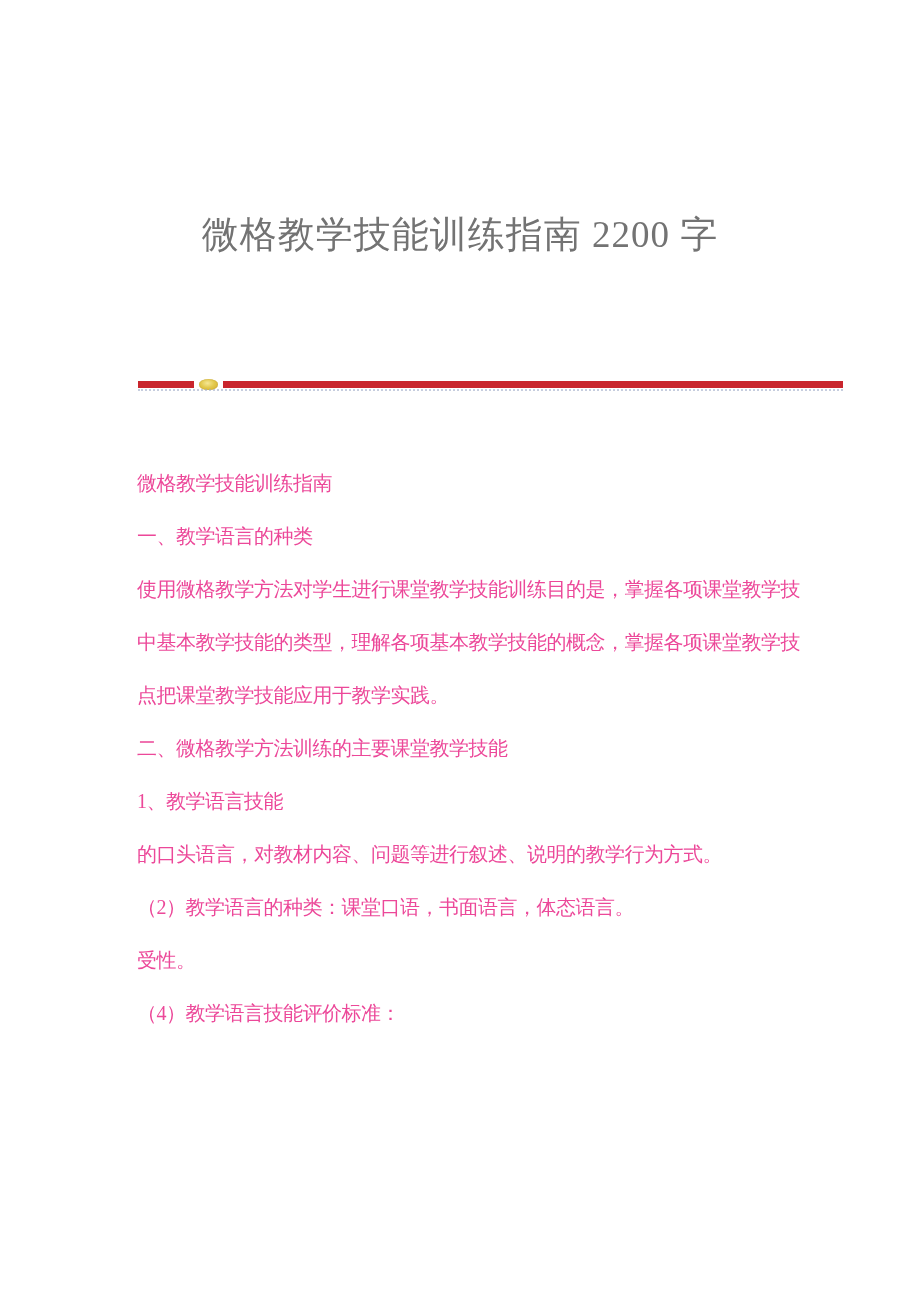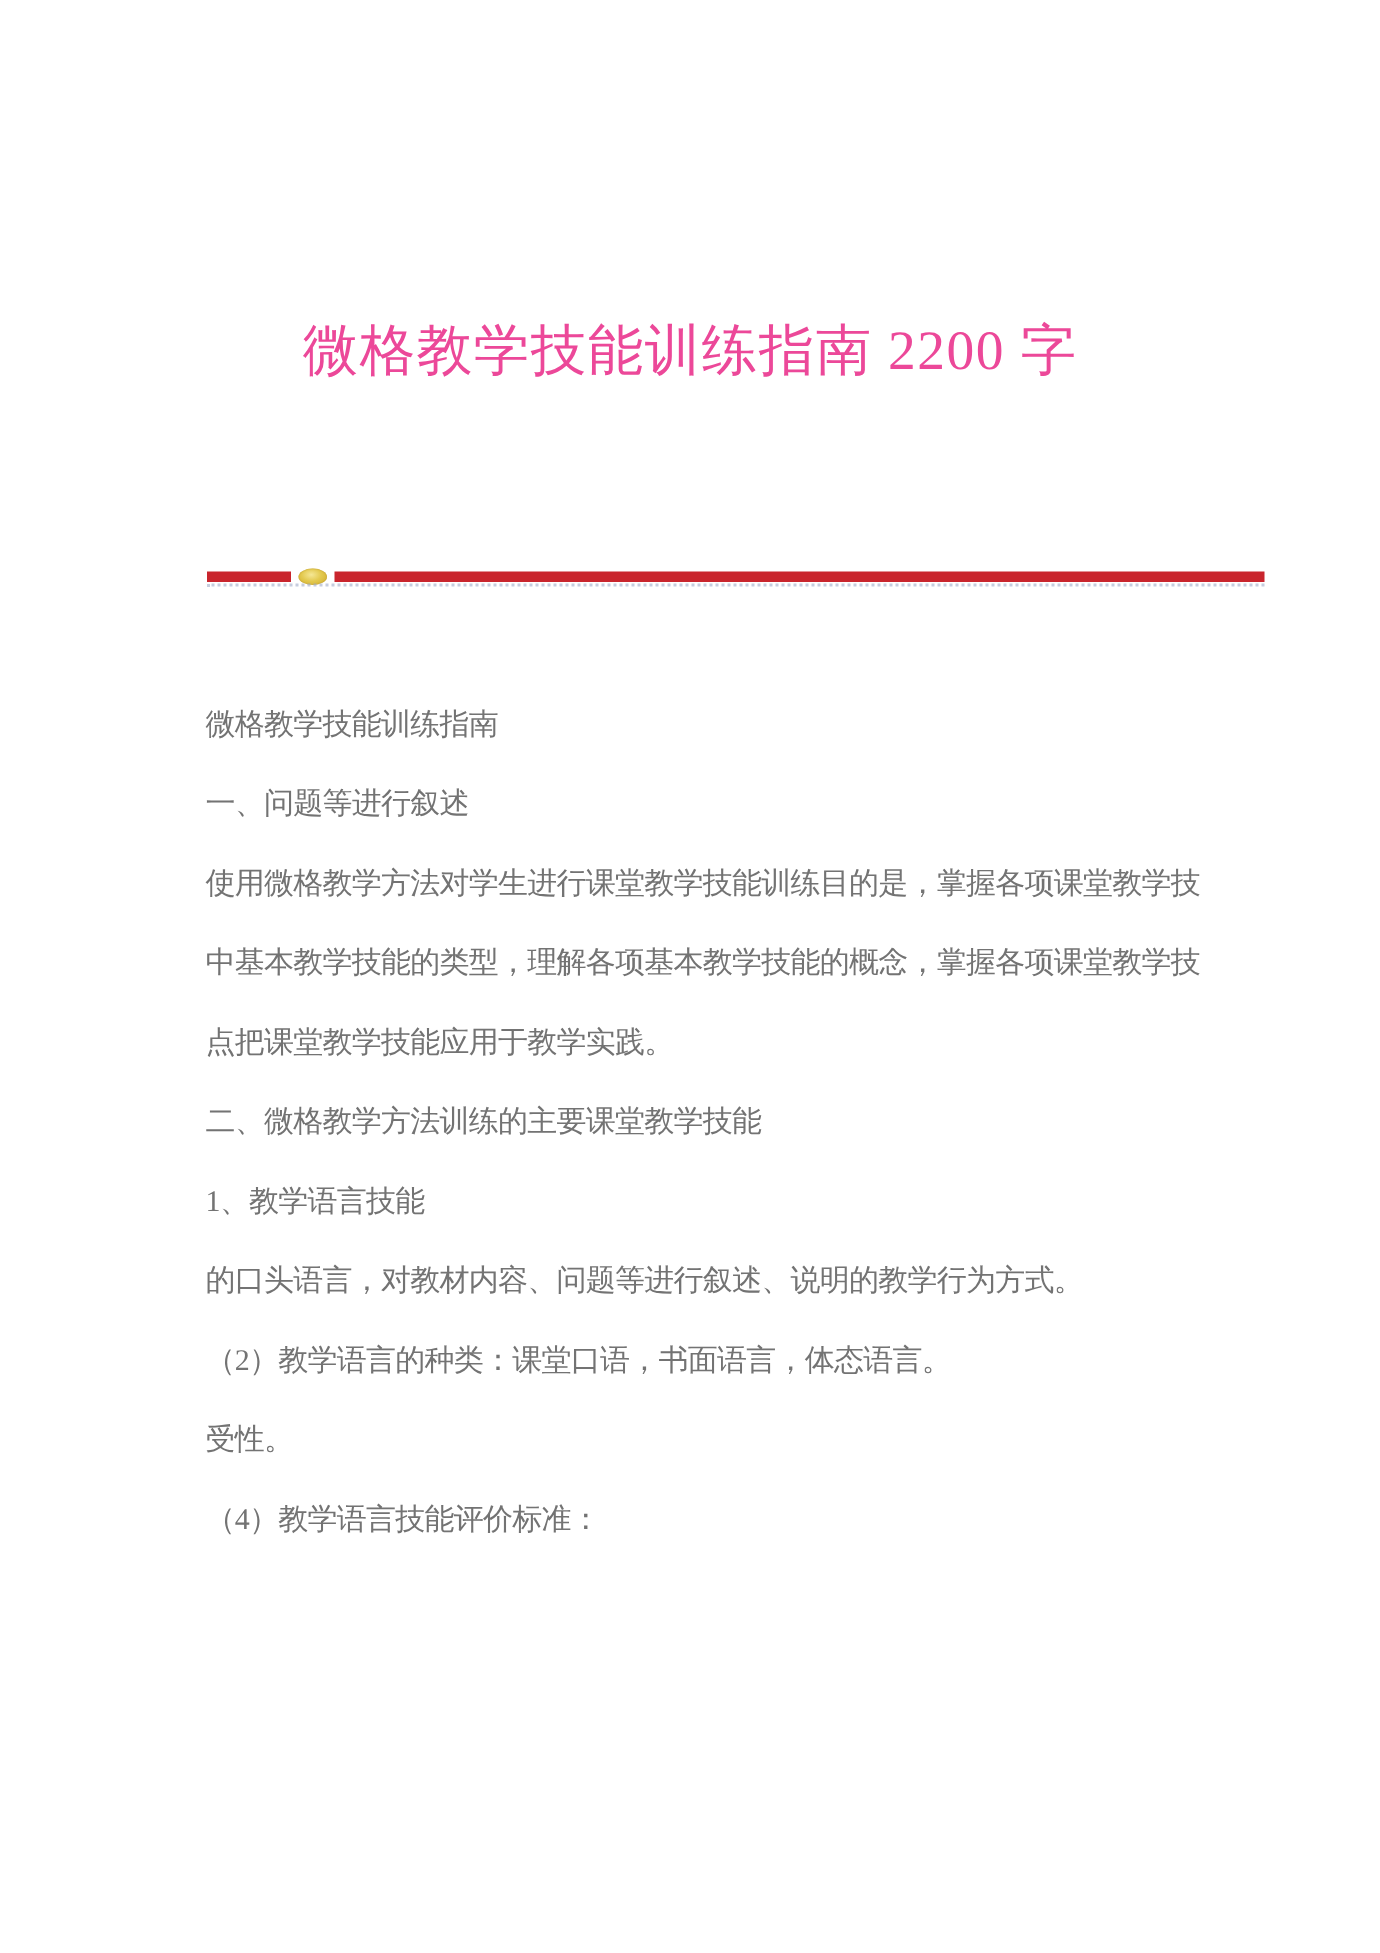--- a/index.html
+++ b/index.html
@@ -13,21 +13,21 @@
   }
   .doc-title {
     position: absolute;
     top: 210px;
     left: 0;
     width: 920px;
     text-align: center;
     font-size: 37px;
     line-height: 50px;
     font-weight: 400;
-    color: #ec4899;
+    color: #737373;
     letter-spacing: 1px;
     white-space: nowrap;
   }
   .divider {
     position: absolute;
     left: 138px;
     top: 379px;
     width: 705px;
     height: 10px;
     display: flex;
@@ -55,21 +55,21 @@
     position: absolute;
     left: 137px;
     top: 457px;
     width: 706px;
   }
   .doc-line {
     height: 53px;
     line-height: 53px;
     font-size: 20px;
     letter-spacing: -0.5px;
-    color: #737373;
+    color: #ec4899;
     white-space: nowrap;
   }
 </style>
 </head>
 <body>
 
 <div class="page">
 
   <div class="doc-title">微格教学技能训练指南 2200 字</div>
 
@@ -77,21 +77,21 @@
     <div class="seg-left" style="background-color: rgb(201, 37, 45);"></div>
     <div class="gap"></div>
     <div class="ellipse"></div>
     <div class="gap"></div>
     <div class="seg-right" style="background-color: rgb(201, 37, 45);"></div>
   </div>
   <div class="divider-dots"></div>
 
   <div class="doc-body">
     <div class="doc-line">微格教学技能训练指南</div>
-    <div class="doc-line">一、问题等进行叙述</div>
+    <div class="doc-line">一、教学语言的种类</div>
     <div class="doc-line">使用微格教学方法对学生进行课堂教学技能训练目的是，掌握各项课堂教学技</div>
     <div class="doc-line">中基本教学技能的类型，理解各项基本教学技能的概念，掌握各项课堂教学技</div>
     <div class="doc-line">点把课堂教学技能应用于教学实践。</div>
     <div class="doc-line">二、微格教学方法训练的主要课堂教学技能</div>
     <div class="doc-line">1、教学语言技能</div>
     <div class="doc-line">的口头语言，对教材内容、问题等进行叙述、说明的教学行为方式。</div>
     <div class="doc-line">（2）教学语言的种类：课堂口语，书面语言，体态语言。</div>
     <div class="doc-line">受性。</div>
     <div class="doc-line">（4）教学语言技能评价标准：</div>
   </div>

